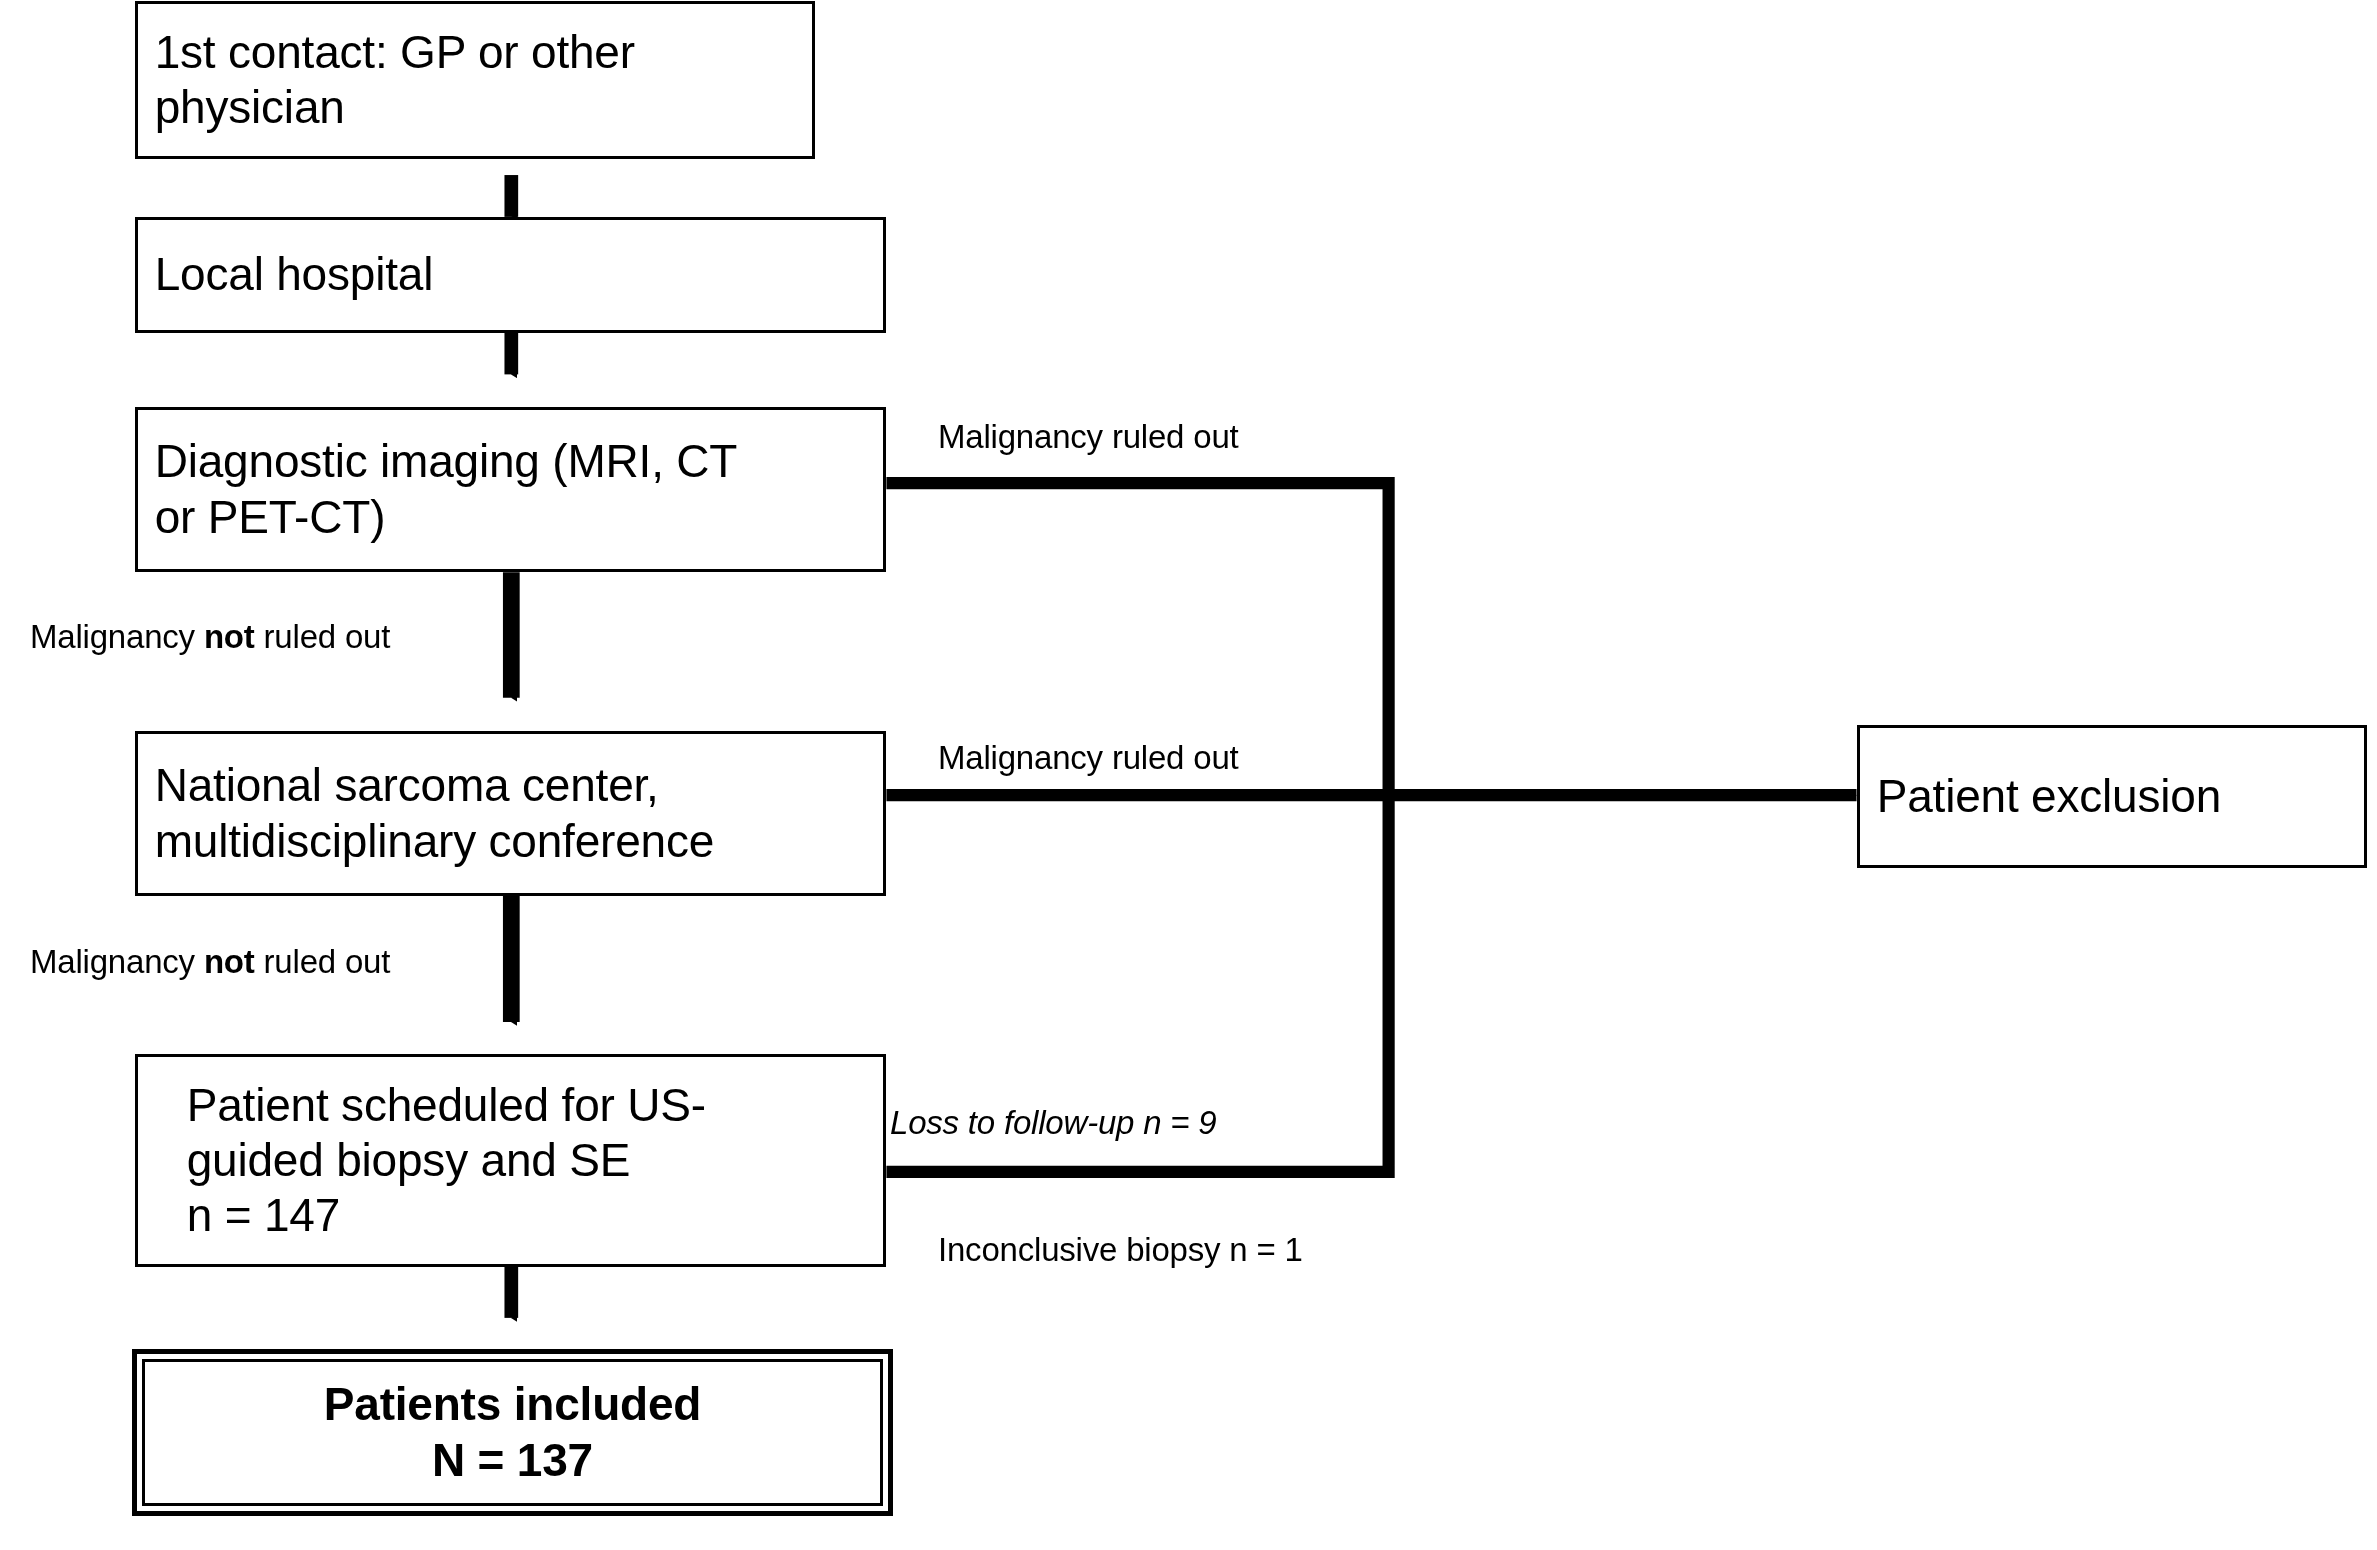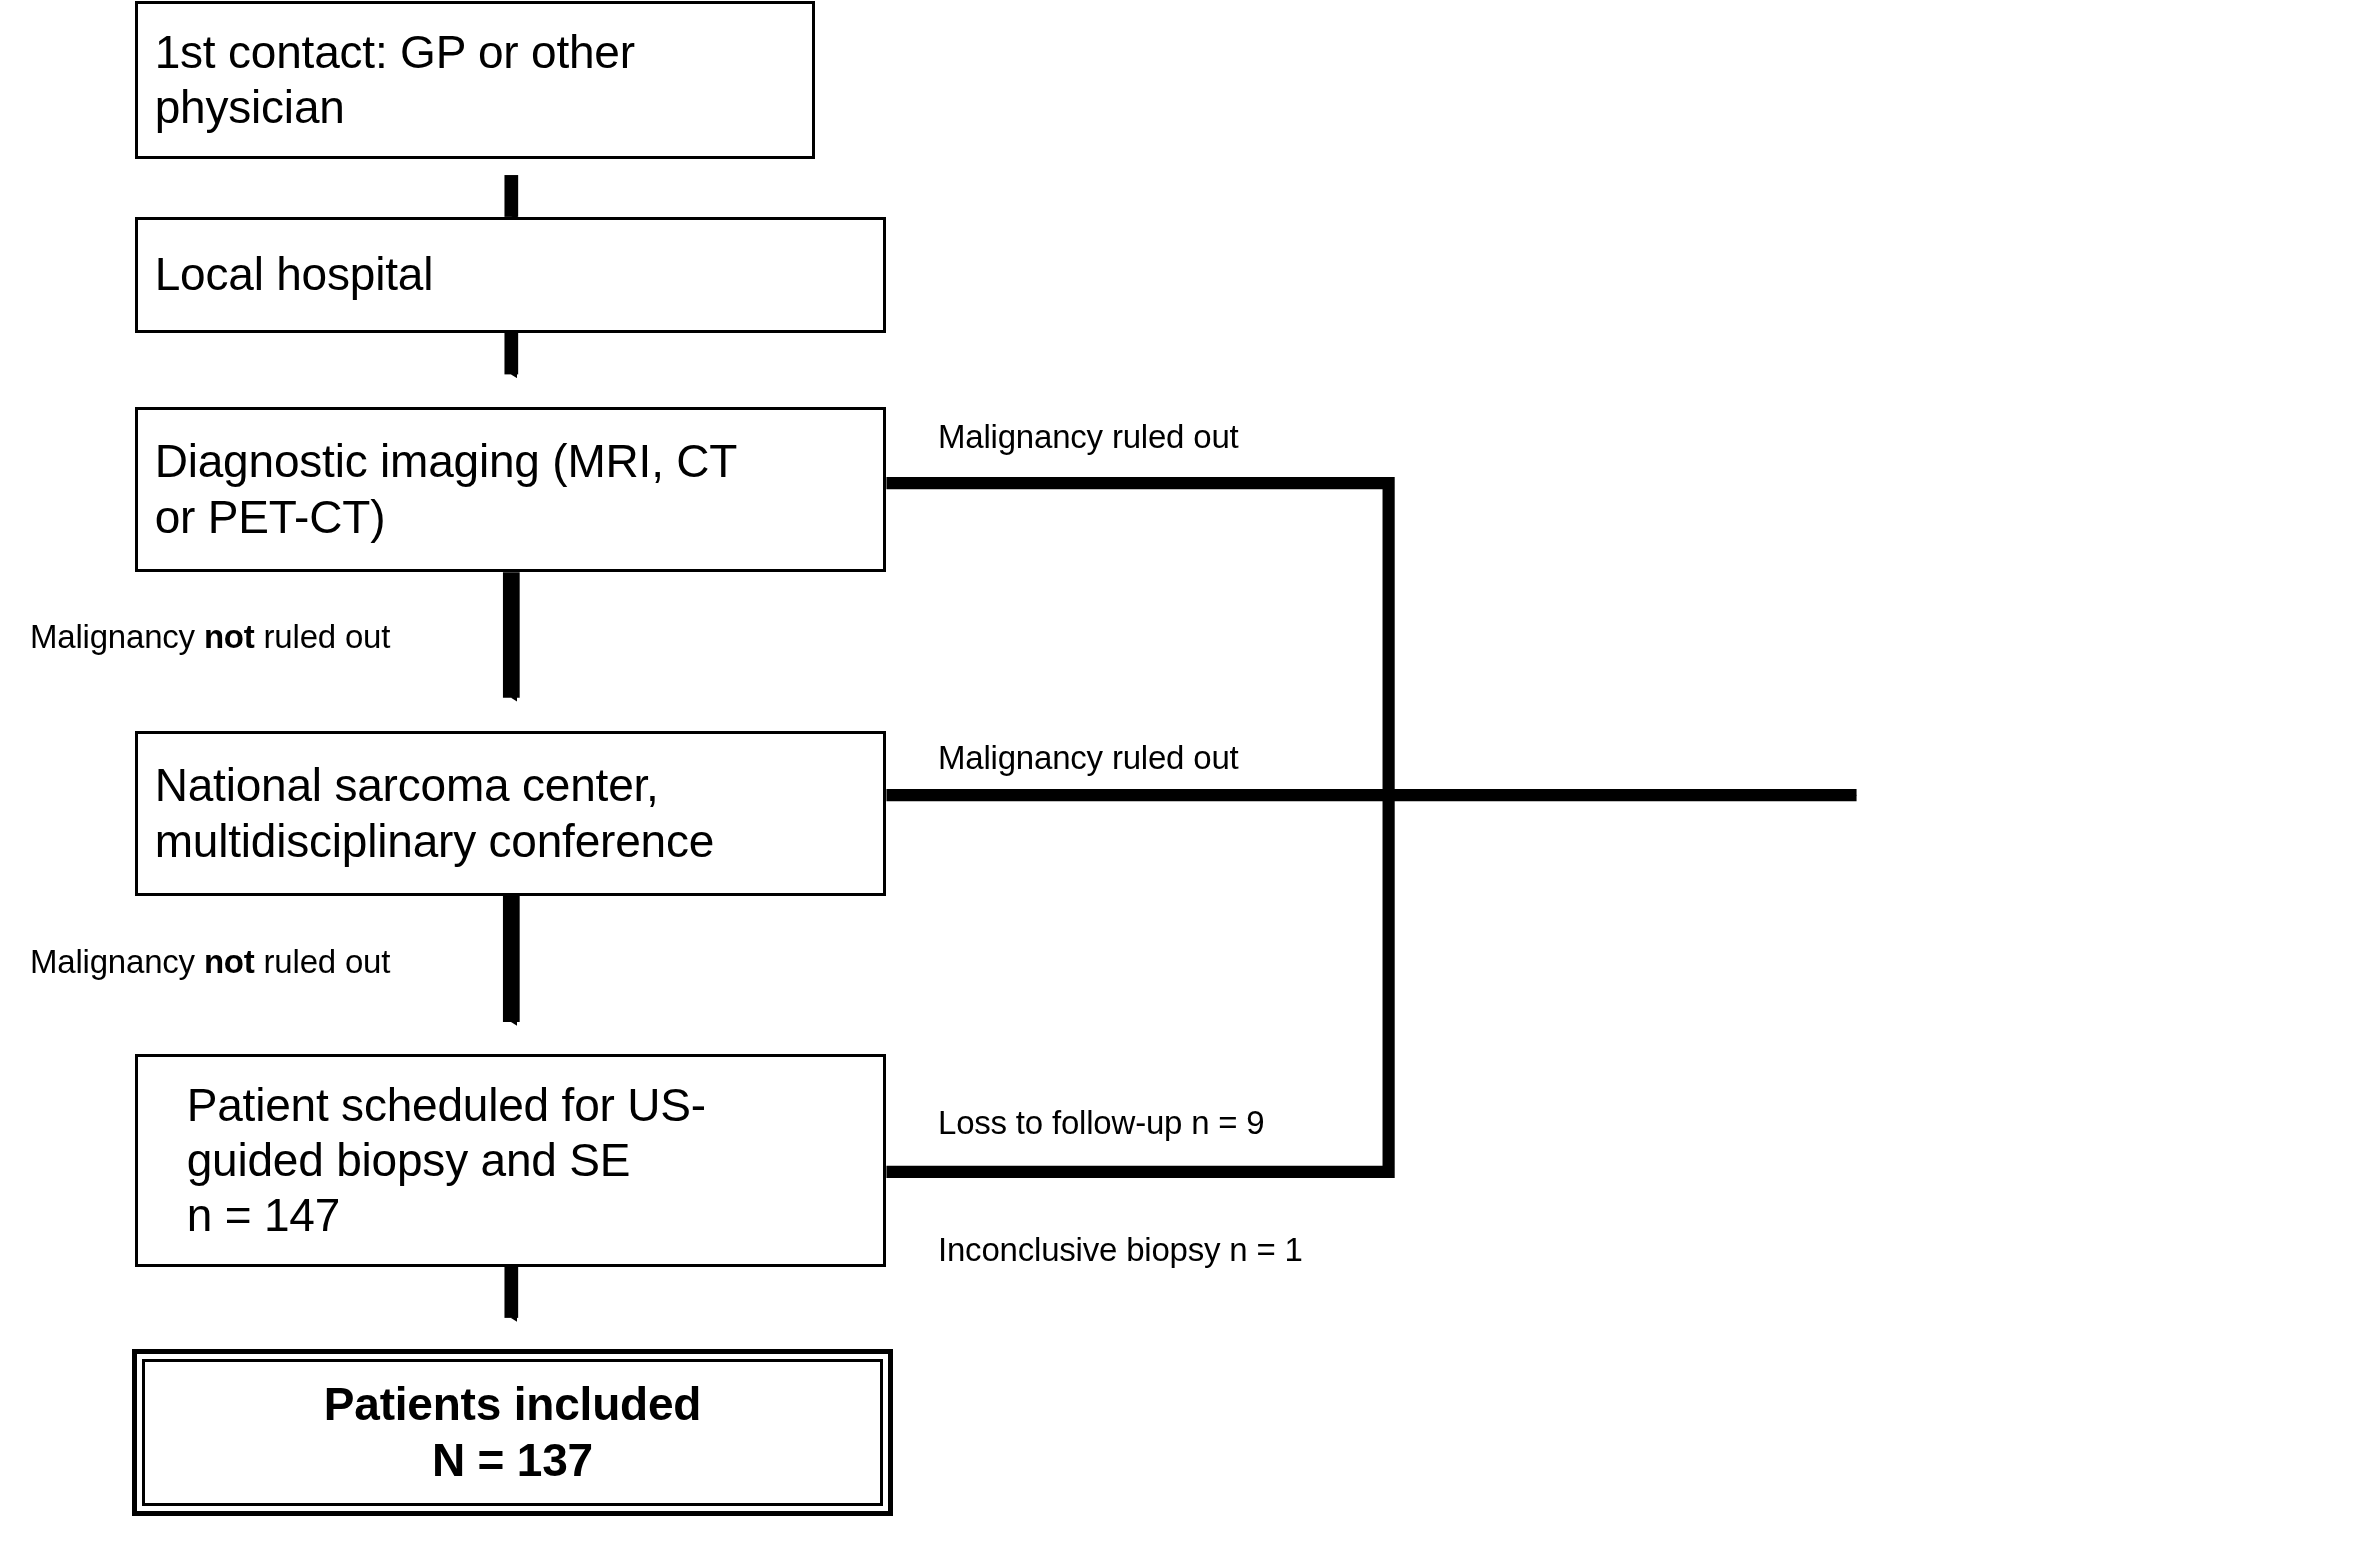--- a/index.html
+++ b/index.html
@@ -128,27 +128,30 @@
 n =  147</div>
   </div>
 
   <div class="node-box dbl" style="left:132px; top:1349px; width:761px; height:167px;">
     <div class="inner-frame">
       <div class="node-text center bold">Patients included</div>
       <div class="node-text center bold">N = 137</div>
     </div>
   </div>
 
+  <div class="node-box" style="left:1857px; top:725px; width:510px; height:143px;">
+    <div class="node-text">Patient exclusion</div>
+  </div>
 
   <div class="edge-label" style="left:938px; top:419px;">Malignancy ruled out</div>
 
   <div class="edge-label" style="left:30px; top:619px;"><span>Malignancy </span><b>not</b><span> ruled out</span></div>
 
   <div class="edge-label" style="left:938px; top:740px;">Malignancy ruled out</div>
 
   <div class="edge-label" style="left:30px; top:944px;"><span>Malignancy </span><b>not</b><span> ruled out</span></div>
 
-  <div class="edge-label" style="left:938px; top:1105px;">Loss to follow-up n = 9</div>
+  <div class="edge-label" style="left:890px; top:1105px;font-style:italic;">Loss to follow-up n = 9</div>
 
   <div class="edge-label" style="left:938px; top:1202px;margin-top:30px;">Inconclusive biopsy n = 1</div>
 
 </div>
 
 
 </body></html>

